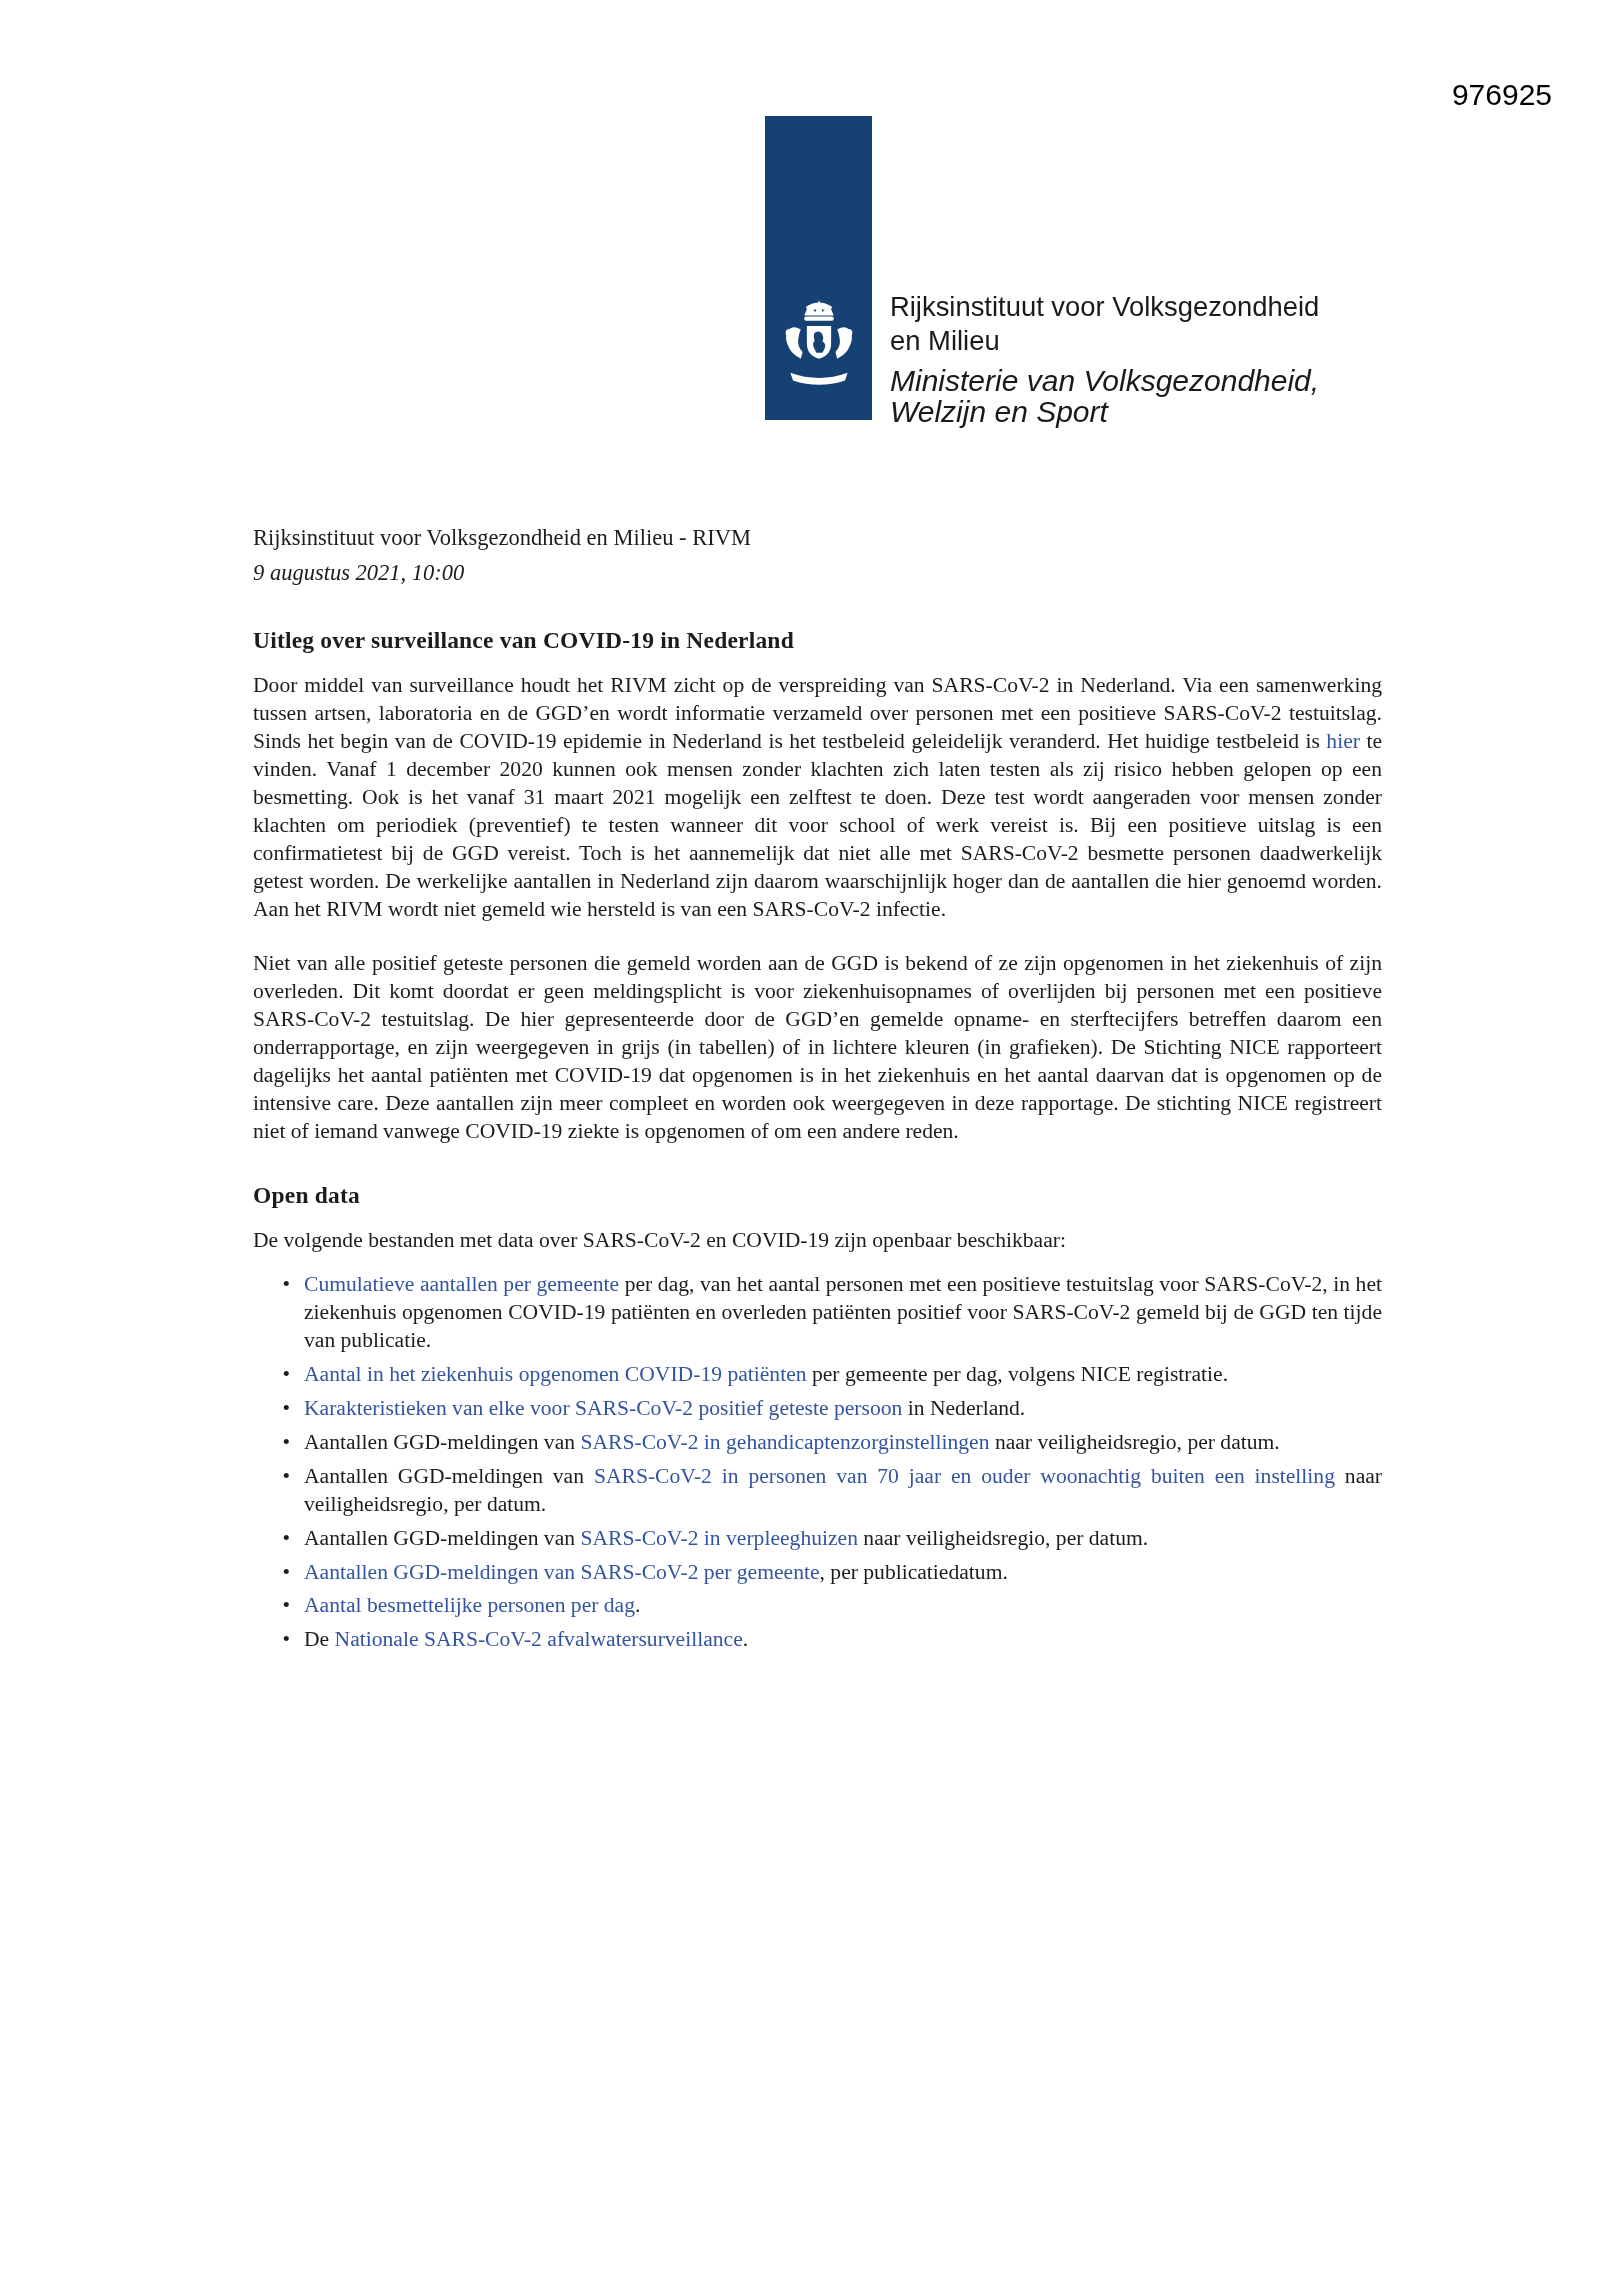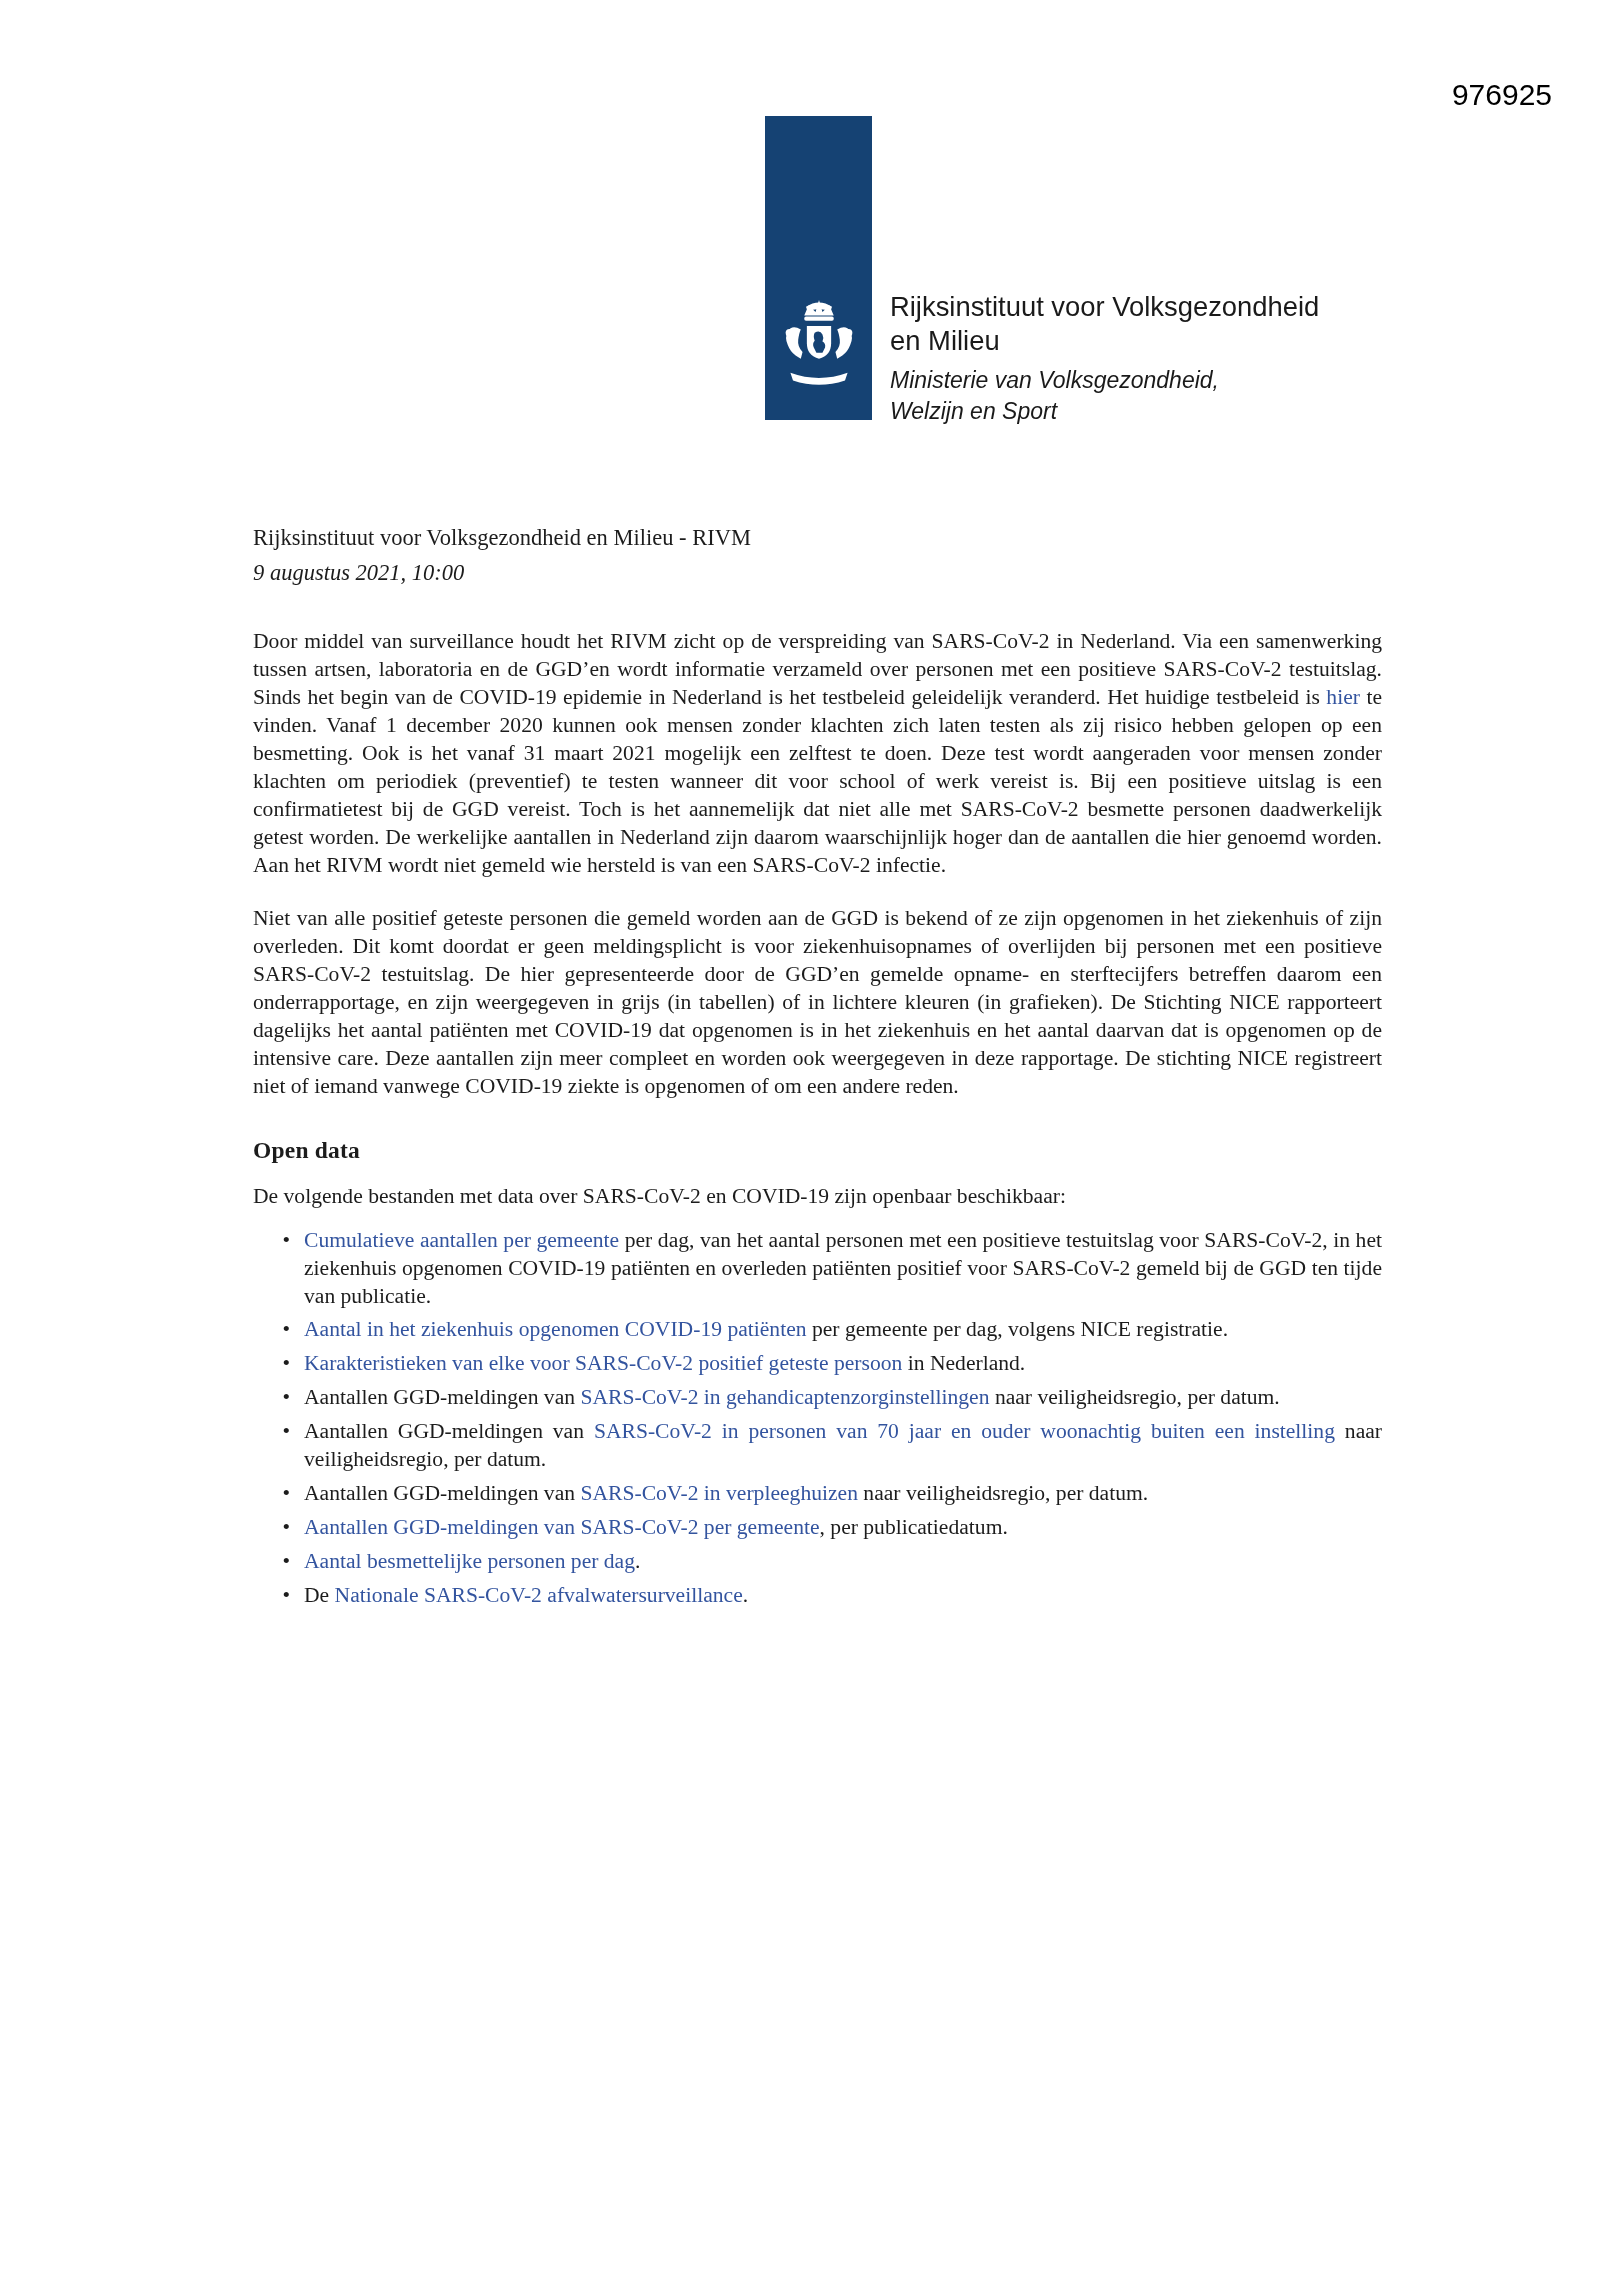--- a/index.html
+++ b/index.html
@@ -47,21 +47,21 @@
     left: 890px;
     font-family: "Liberation Sans", sans-serif;
     color: #1a1a1a;
     white-space: nowrap;
   }
   .logo-text .org {
     font-size: 27.4px;
     line-height: 34px;
   }
   .logo-text .ministry {
-    font-size: 23px;
+    font-size: 30px;
     line-height: 31px;
     font-style: italic;
   }
   .logo-text .ministry.first { margin-top: 6.9px; }
 
   
   .content {
     position: absolute;
     left: 253px;
     top: 525px;
@@ -145,20 +145,21 @@
     <div class="org">en Milieu</div>
     <div class="ministry first">Ministerie van Volksgezondheid,</div>
     <div class="ministry">Welzijn en Sport</div>
   </div>
 
   <div class="content">
 
     <div class="subtitle">Rijksinstituut voor Volksgezondheid en Milieu - RIVM</div>
     <div class="date">9 augustus 2021, 10:00</div>
 
+    <h2 class="section-heading">Uitleg over surveillance van COVID-19 in Nederland</h2>
 
     <p class="body"><span>Door middel van surveillance houdt het RIVM zicht op de verspreiding van SARS-CoV-2 in Nederland. Via een samenwerking tussen artsen, laboratoria en de GGD’en wordt informatie verzameld over personen met een positieve SARS-CoV-2 testuitslag. Sinds het begin van de COVID-19 epidemie in Nederland is het testbeleid geleidelijk veranderd. Het huidige testbeleid is </span><span class="link">hier</span><span> te vinden. Vanaf 1 december 2020 kunnen ook mensen zonder klachten zich laten testen als zij risico hebben gelopen op een besmetting. Ook is het vanaf 31 maart 2021 mogelijk een zelftest te doen. Deze test wordt aangeraden voor mensen zonder klachten om periodiek (preventief) te testen wanneer dit voor school of werk vereist is. Bij een positieve uitslag is een confirmatietest bij de GGD vereist. Toch is het aannemelijk dat niet alle met SARS-CoV-2 besmette personen daadwerkelijk getest worden. De werkelijke aantallen in Nederland zijn daarom waarschijnlijk hoger dan de aantallen die hier genoemd worden. Aan het RIVM wordt niet gemeld wie hersteld is van een SARS-CoV-2 infectie.</span></p>
 
     <p class="body">Niet van alle positief geteste personen die gemeld worden aan de GGD is bekend of ze zijn opgenomen in het ziekenhuis of zijn overleden. Dit komt doordat er geen meldingsplicht is voor ziekenhuisopnames of overlijden bij personen met een positieve SARS-CoV-2 testuitslag. De hier gepresenteerde door de GGD’en gemelde opname- en sterftecijfers betreffen daarom een onderrapportage, en zijn weergegeven in grijs (in tabellen) of in lichtere kleuren (in grafieken). De Stichting NICE rapporteert dagelijks het aantal patiënten met COVID-19 dat opgenomen is in het ziekenhuis en het aantal daarvan dat is opgenomen op de intensive care. Deze aantallen zijn meer compleet en worden ook weergegeven in deze rapportage. De stichting NICE registreert niet of iemand vanwege COVID-19 ziekte is opgenomen of om een andere reden.</p>
 
     <h2 class="section-heading open-data-heading">Open data</h2>
 
     <p class="body intro">De volgende bestanden met data over SARS-CoV-2 en COVID-19 zijn openbaar beschikbaar:</p>
 
     <ul class="open-data-list" data-list="open_data.items">

